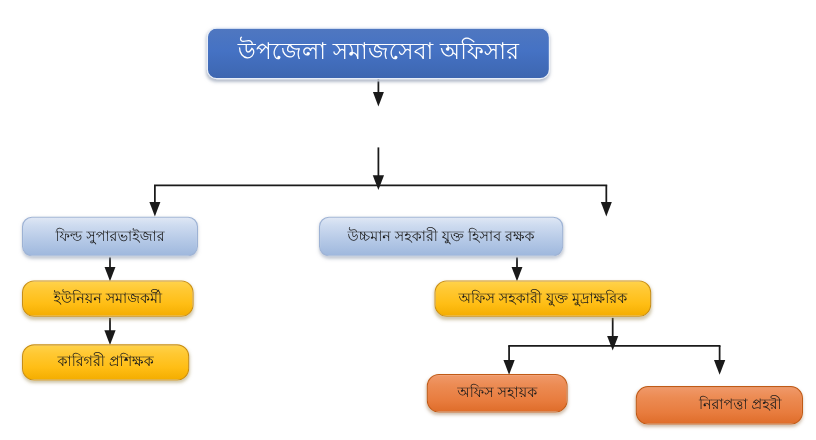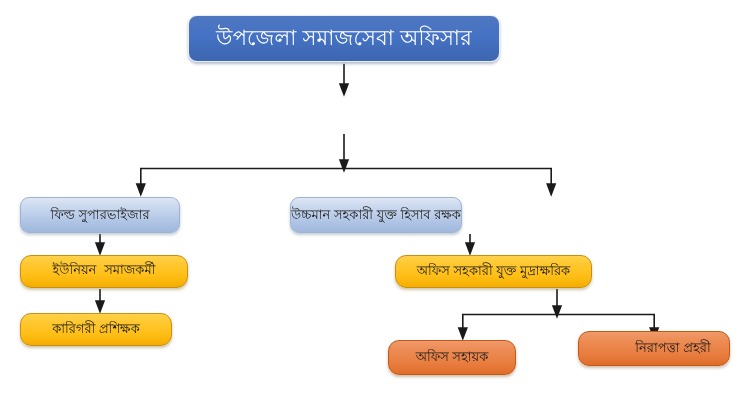--- a/index.html
+++ b/index.html
@@ -113,46 +113,46 @@
 
     <path d="M557,289 L557,312" stroke="#1a1a1a" stroke-width="1.6" fill="none" marker-end="url(#arrow)"></path>
 
     <path d="M462,314.5 L655,314.5" stroke="#1a1a1a" stroke-width="1.6" fill="none"></path>
 
     <path d="M462.8,314.5 L462.8,334" stroke="#1a1a1a" stroke-width="1.6" fill="none" marker-end="url(#arrow)"></path>
 
     <path d="M654.2,314.5 L654.2,334" stroke="#1a1a1a" stroke-width="1.6" fill="none" marker-end="url(#arrow)"></path>
   </svg>
 
-  <div class="node node-blue-dark lvl1" style="left:188px; top:15px; width:312px; height:47px;">
+  <div class="node node-blue-dark lvl1" style="left:188px; top:25px; width:312px; height:47px;">
     <span class="node-label">উপজেলা সমাজসেবা অফিসার</span>
   </div>
 
 
   <div class="node node-blue-light" style="left:20px; top:197px; width:160px; height:36px;">
     <span class="node-label">ফিল্ড সুপারভাইজার</span>
   </div>
 
-  <div class="node node-blue-light" style="left:290px; top:197px; width:172px; height:36px;">
+  <div class="node node-blue-light" style="left:290px; top:197px; width:222px; height:36px;">
     <span class="node-label">উচ্চমান সহকারী যুক্ত হিসাব রক্ষক</span>
   </div>
 
-  <div class="node node-amber" style="left:20px; top:255px; width:168px; height:33px;font-family:Liberation Mono, monospace;">
+  <div class="node node-amber" style="left:20px; top:255px; width:156px; height:33px;">
     <span class="node-label">ইউনিয়ন সমাজকর্মী</span>
   </div>
 
   <div class="node node-amber" style="left:395px; top:255px; width:197px; height:33px;">
     <span class="node-label">অফিস সহকারী যুক্ত মুদ্রাক্ষরিক</span>
   </div>
 
   <div class="node node-amber" style="left:20px; top:313px; width:152px; height:33px;">
     <span class="node-label">কারিগরী প্রশিক্ষক</span>
   </div>
 
   <div class="node node-orange" style="left:388px; top:340px; width:128px; height:35px;">
     <span class="node-label">অফিস সহায়ক</span>
   </div>
 
-  <div class="node node-orange" style="left:578px; top:331px; width:152px; height:35px;padding-left:38px;">
+  <div class="node node-orange" style="left:578px; top:351px; width:152px; height:35px;padding-left:38px;">
     <span class="node-label">নিরাপত্তা প্রহরী</span>
   </div>
 
 </div>
 
 </body></html>

